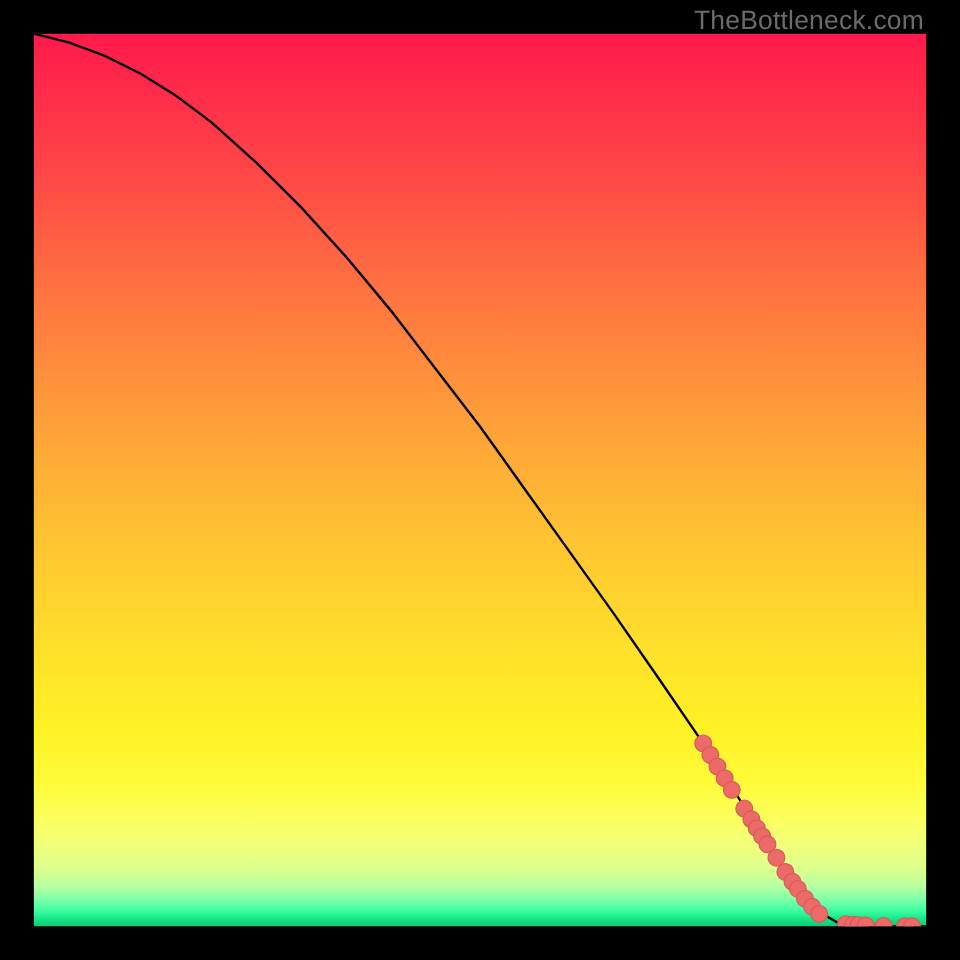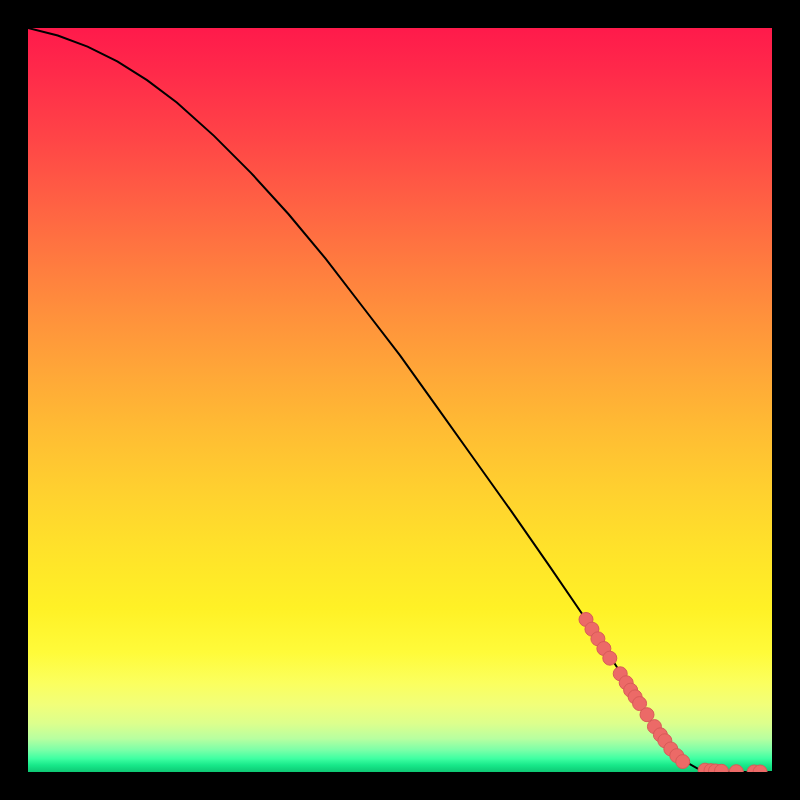--- a/index.html
+++ b/index.html
@@ -66,20 +66,21 @@
     position: absolute;
     inset: 0;
     width: 100%;
     height: 100%;
   }
 </style>
 </head>
 <body>
 
 <div class="stage">
+  <div class="watermark">TheBottleneck.com</div>
   <div class="plot">
     <div class="gradient"></div>
     <svg class="curve" viewBox="0 0 744 744" preserveAspectRatio="none">
       <path id="curve-path" fill="none" stroke-width="2" d="M0.00 0.00 L29.76 7.44 L59.52 18.60 L89.28 33.48 L119.04 52.08 L148.80 74.40 L186.00 107.88 L223.20 145.08 L260.40 186.00 L297.60 230.64 L334.80 279.00 L372.00 327.36 L409.20 379.44 L446.40 431.52 L483.60 483.60 L520.80 537.17 L558.00 591.48 L595.20 648.77 L610.08 672.58 L624.96 696.38 L639.84 717.22 L654.72 732.10 L669.60 740.65 L684.48 743.26 L699.36 743.85 L714.24 744.00 L729.12 744.00 L744.00 744.00" stroke="#000000"></path>
       <g id="markers">
           <circle cx="558.00" cy="591.48" r="7" fill="#ec6a67" stroke="#d85a58" stroke-width="1"></circle>
           <circle cx="563.95" cy="601.15" r="7" fill="#ec6a67" stroke="#d85a58" stroke-width="1"></circle>
           <circle cx="569.90" cy="610.82" r="7" fill="#ec6a67" stroke="#d85a58" stroke-width="1"></circle>
           <circle cx="575.86" cy="620.50" r="7" fill="#ec6a67" stroke="#d85a58" stroke-width="1"></circle>
           <circle cx="581.81" cy="630.17" r="7" fill="#ec6a67" stroke="#d85a58" stroke-width="1"></circle>

